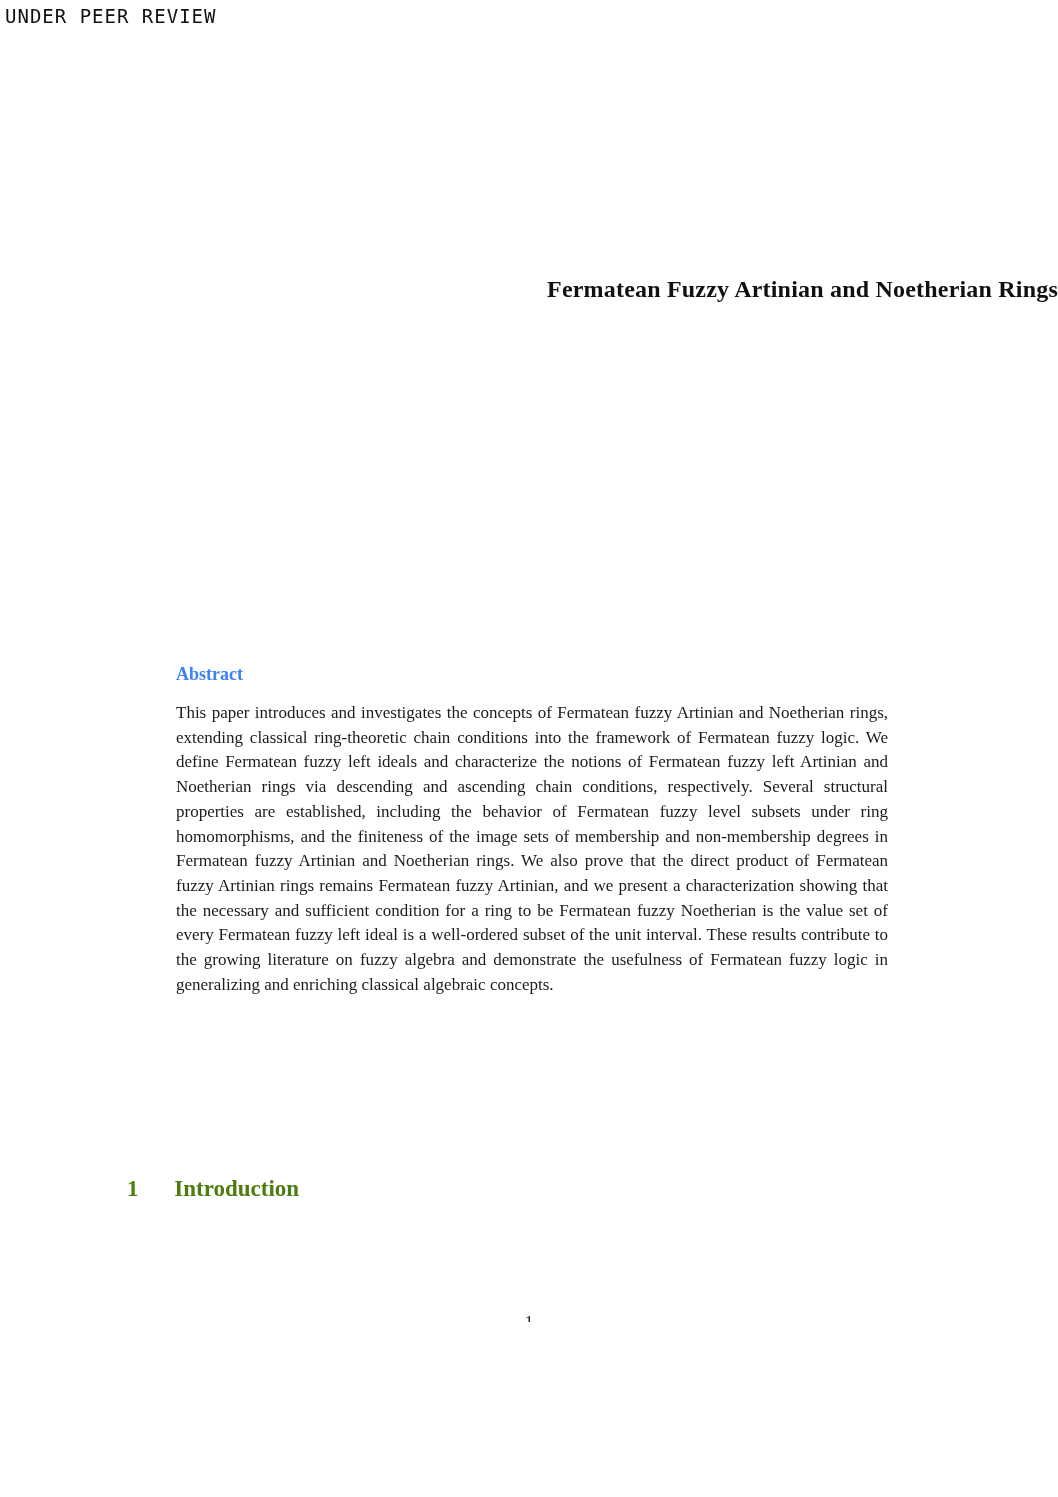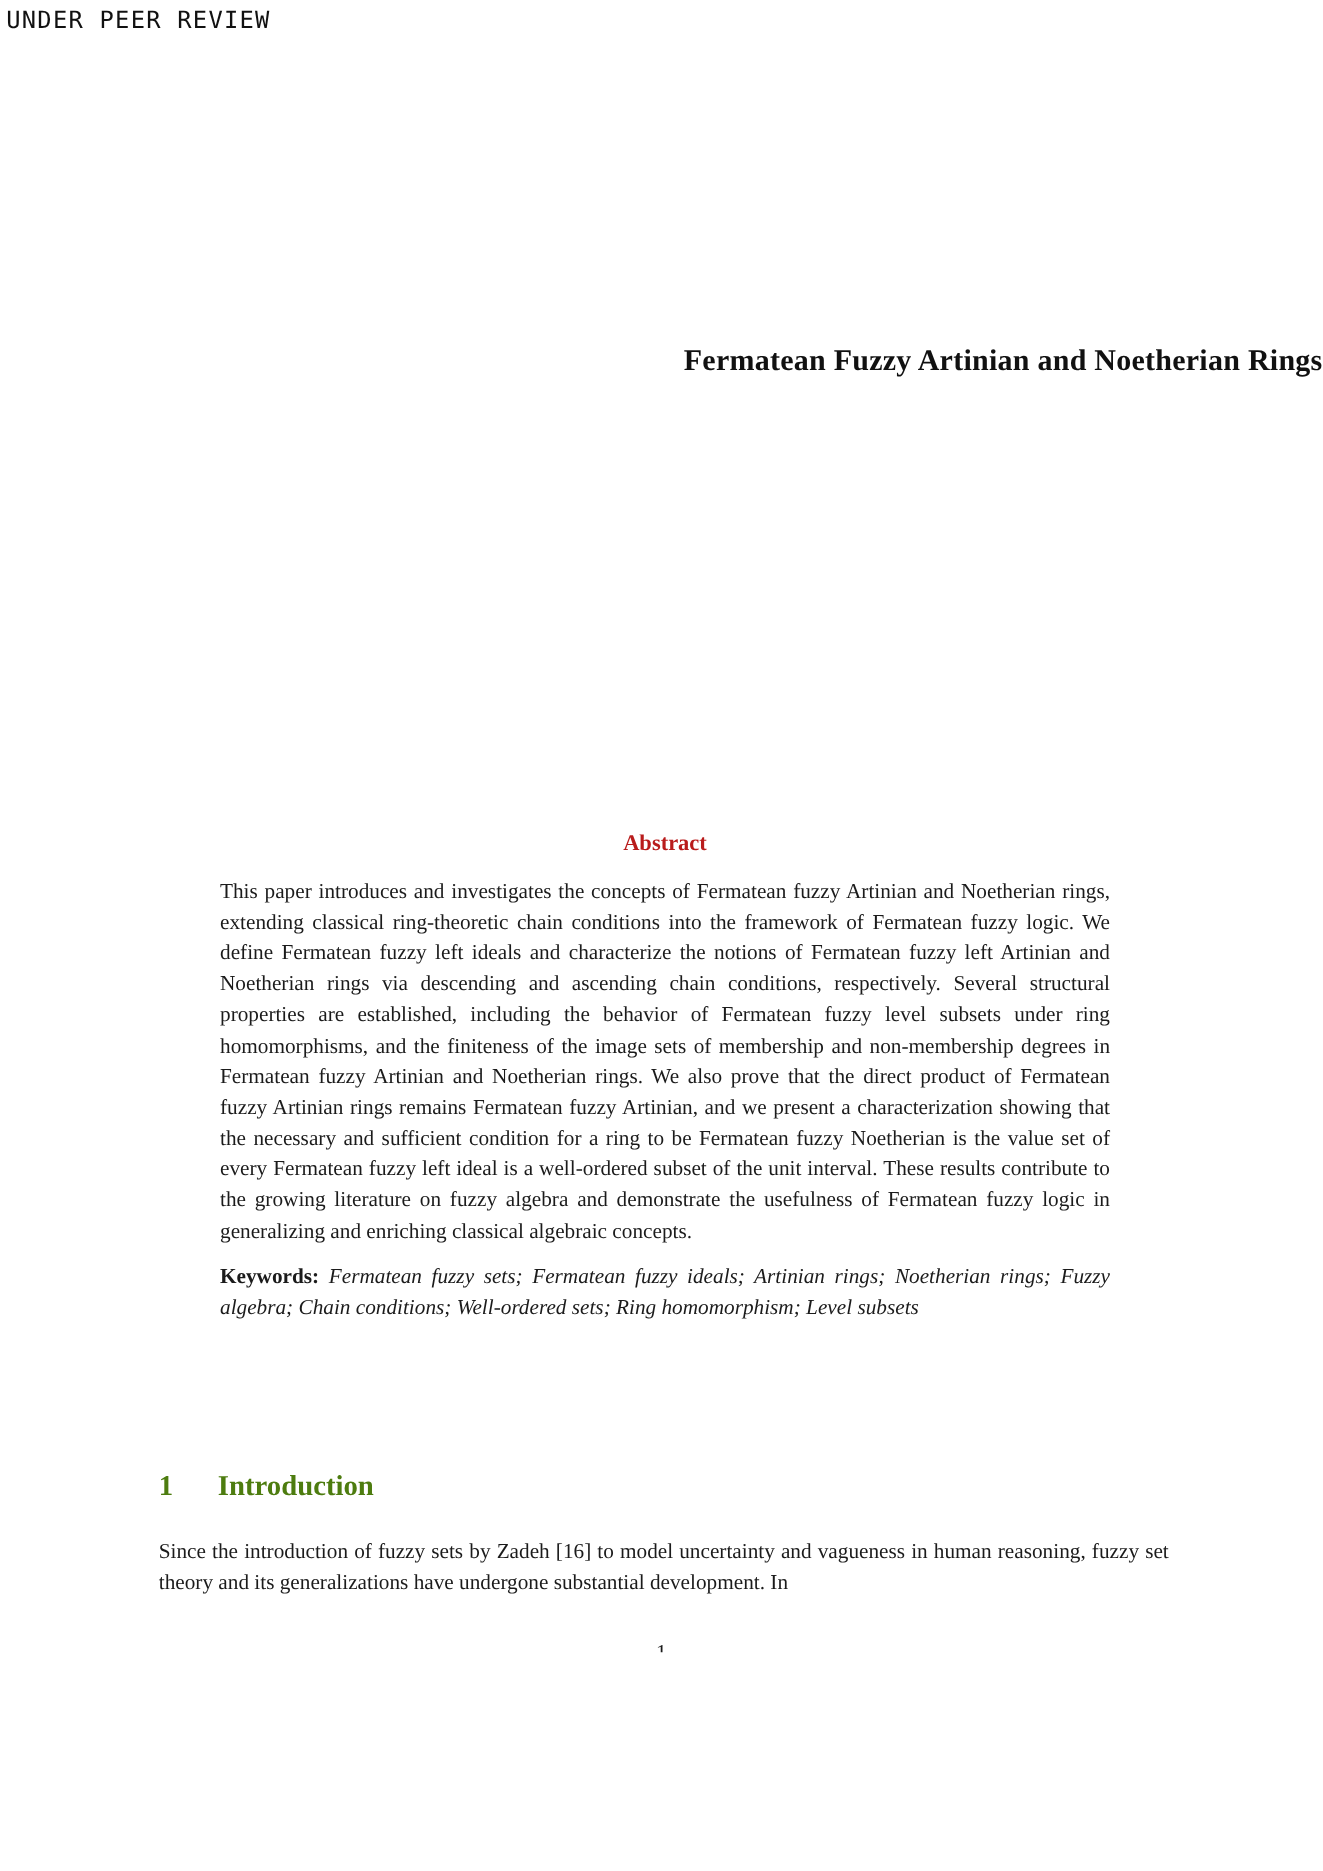--- a/index.html
+++ b/index.html
@@ -37,25 +37,24 @@
     letter-spacing: 0.2px;
     color: #111111;
   }
   .abstract-block {
     position: absolute;
     top: 664px;
     left: 176px;
     width: 712px;
   }
   .abstract-heading {
-    text-align: center;
     font-size: 18px;
     font-weight: bold;
     margin: 0 0 16px 0;
-    color: #b91c1c;
+    color: #3b82f6;
   }
   .abstract-text {
     margin: 0;
     font-size: 17px;
     line-height: 24.7px;
     text-align: justify;
     color: #1b1b1b;
   }
   .keywords-par {
     margin: 12px 0 0 0;
@@ -110,28 +109,23 @@
 
 <div class="page">
 
   <div class="watermark">UNDER PEER REVIEW</div>
 
   <h1 class="paper-title">Fermatean Fuzzy Artinian and Noetherian Rings</h1>
 
   <div class="abstract-block">
     <h2 class="abstract-heading">Abstract</h2>
     <p class="abstract-text">This paper introduces and investigates the concepts of Fermatean fuzzy Artinian and Noetherian rings, extending classical ring-theoretic chain conditions into the framework of Fermatean fuzzy logic. We define Fermatean fuzzy left ideals and characterize the notions of Fermatean fuzzy left Artinian and Noetherian rings via descending and ascending chain conditions, respectively. Several structural properties are established, including the behavior of Fermatean fuzzy level subsets under ring homomorphisms, and the finiteness of the image sets of membership and non-membership degrees in Fermatean fuzzy Artinian and Noetherian rings. We also prove that the direct product of Fermatean fuzzy Artinian rings remains Fermatean fuzzy Artinian, and we present a characterization showing that the necessary and sufficient condition for a ring to be Fermatean fuzzy Noetherian is the value set of every Fermatean fuzzy left ideal is a well-ordered subset of the unit interval. These results contribute to the growing literature on fuzzy algebra and demonstrate the usefulness of Fermatean fuzzy logic in generalizing and enriching classical algebraic concepts.</p>
-    <p class="keywords-par">
-      <span class="keywords-label">Keywords: </span>
-      <span class="keywords-text">Fermatean fuzzy sets; Fermatean fuzzy ideals; Artinian rings; Noetherian rings; Fuzzy algebra; Chain conditions; Well-ordered sets; Ring homomorphism; Level subsets</span>
-    </p>
   </div>
 
   <div class="section-heading">
     <span class="section-number">1</span>
     <span class="section-title">Introduction</span>
   </div>
 
-  <p class="intro-par">Since the introduction of fuzzy sets by Zadeh [16] to model uncertainty and vagueness in human reasoning, fuzzy set theory and its generalizations have undergone substantial development. In</p>
 
   <div class="page-number">1</div>
 
 </div>
 
 </body></html>

